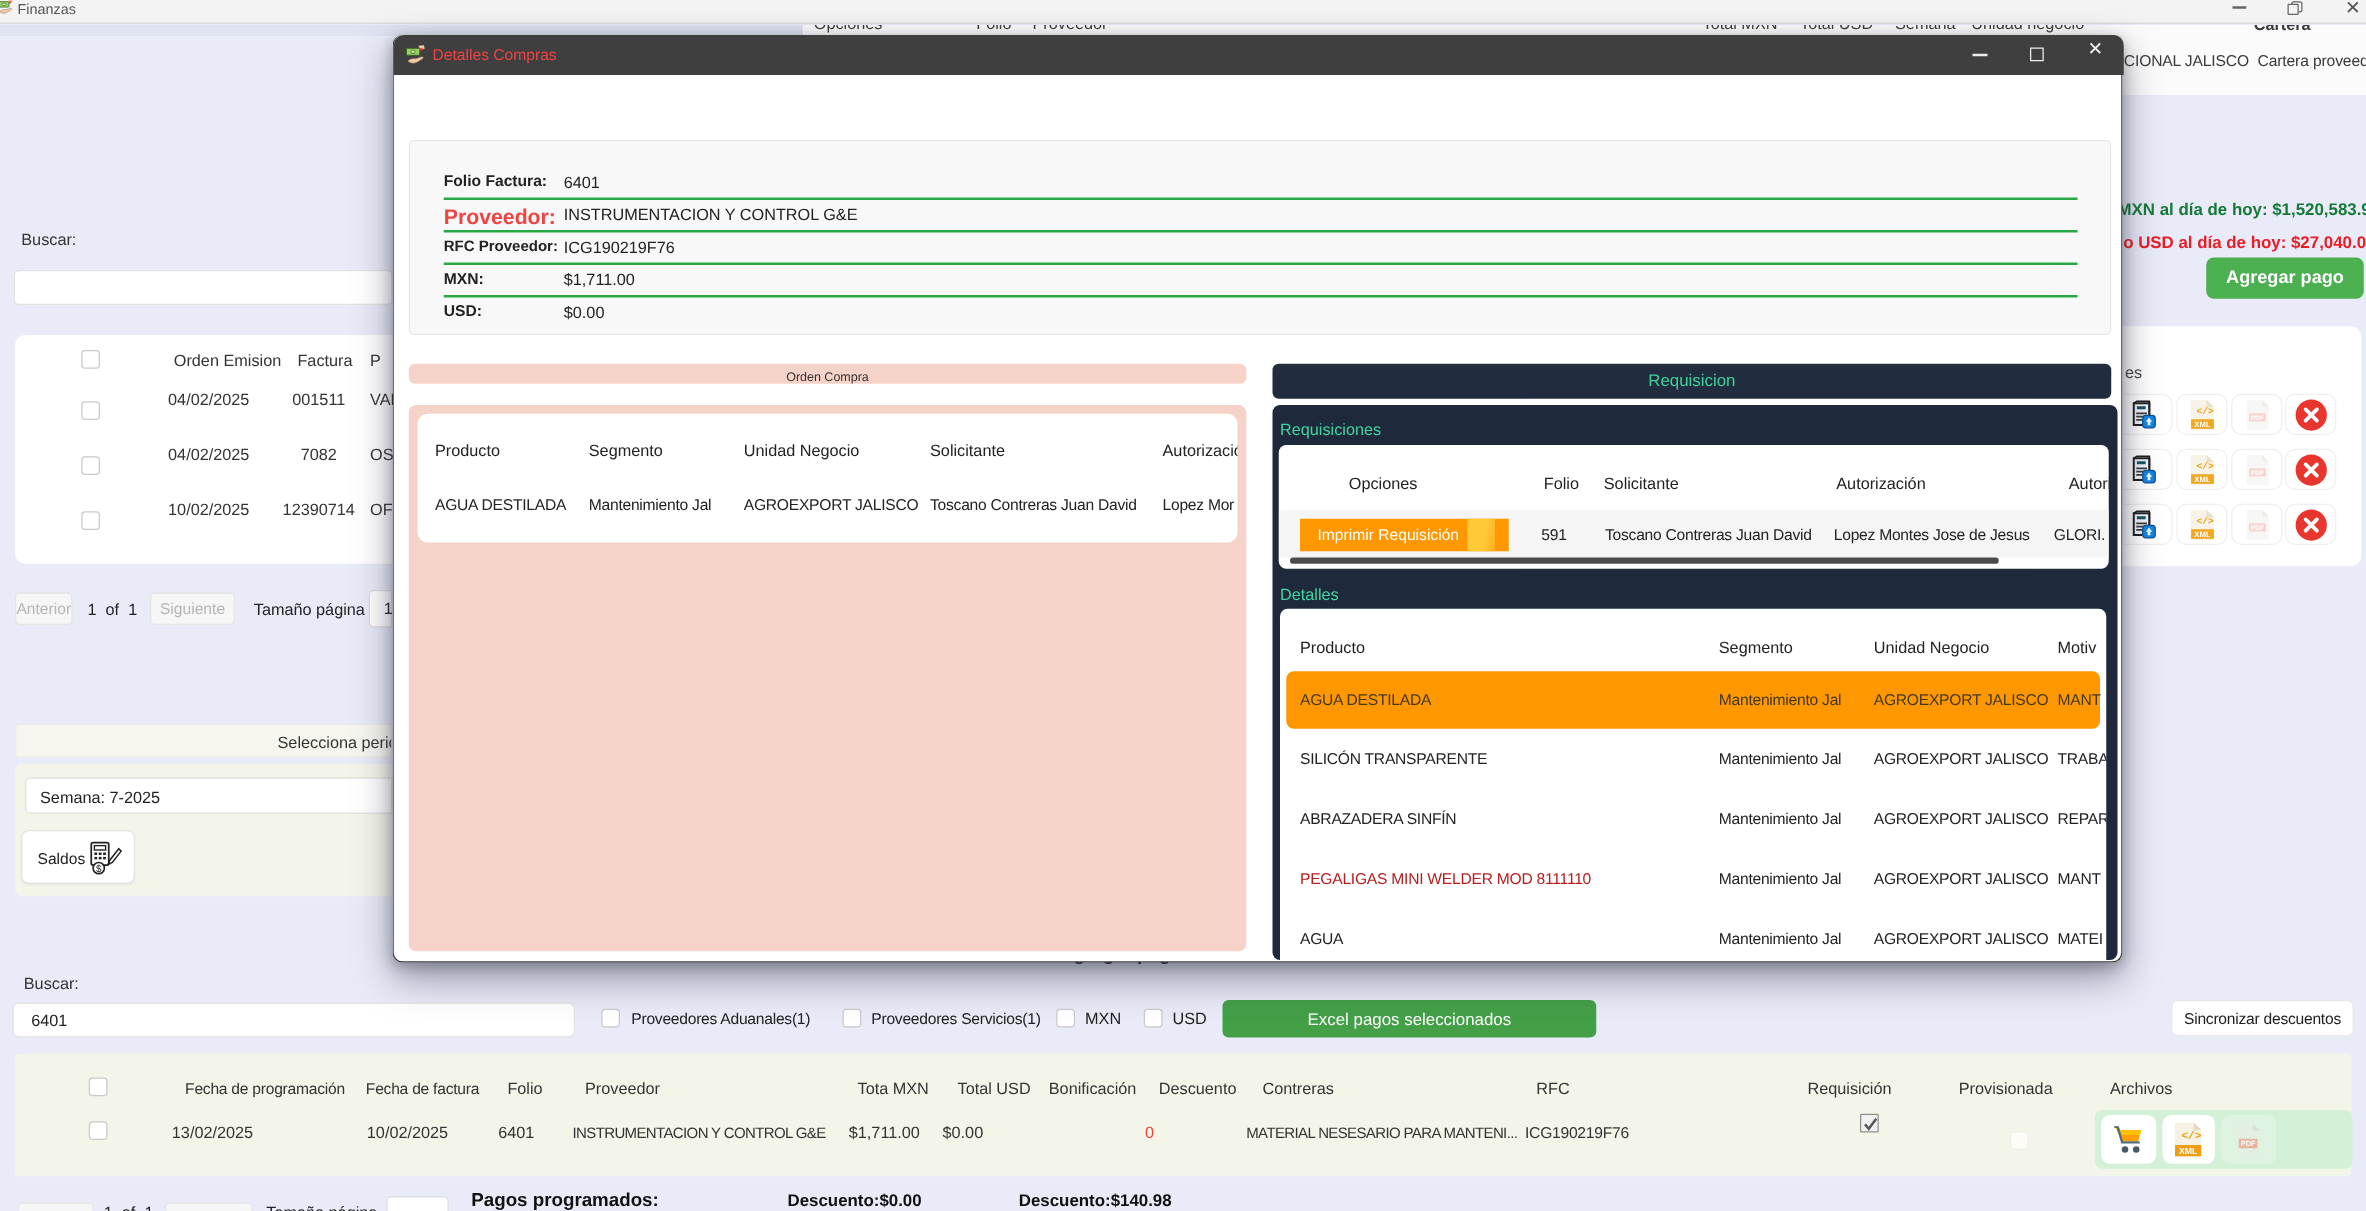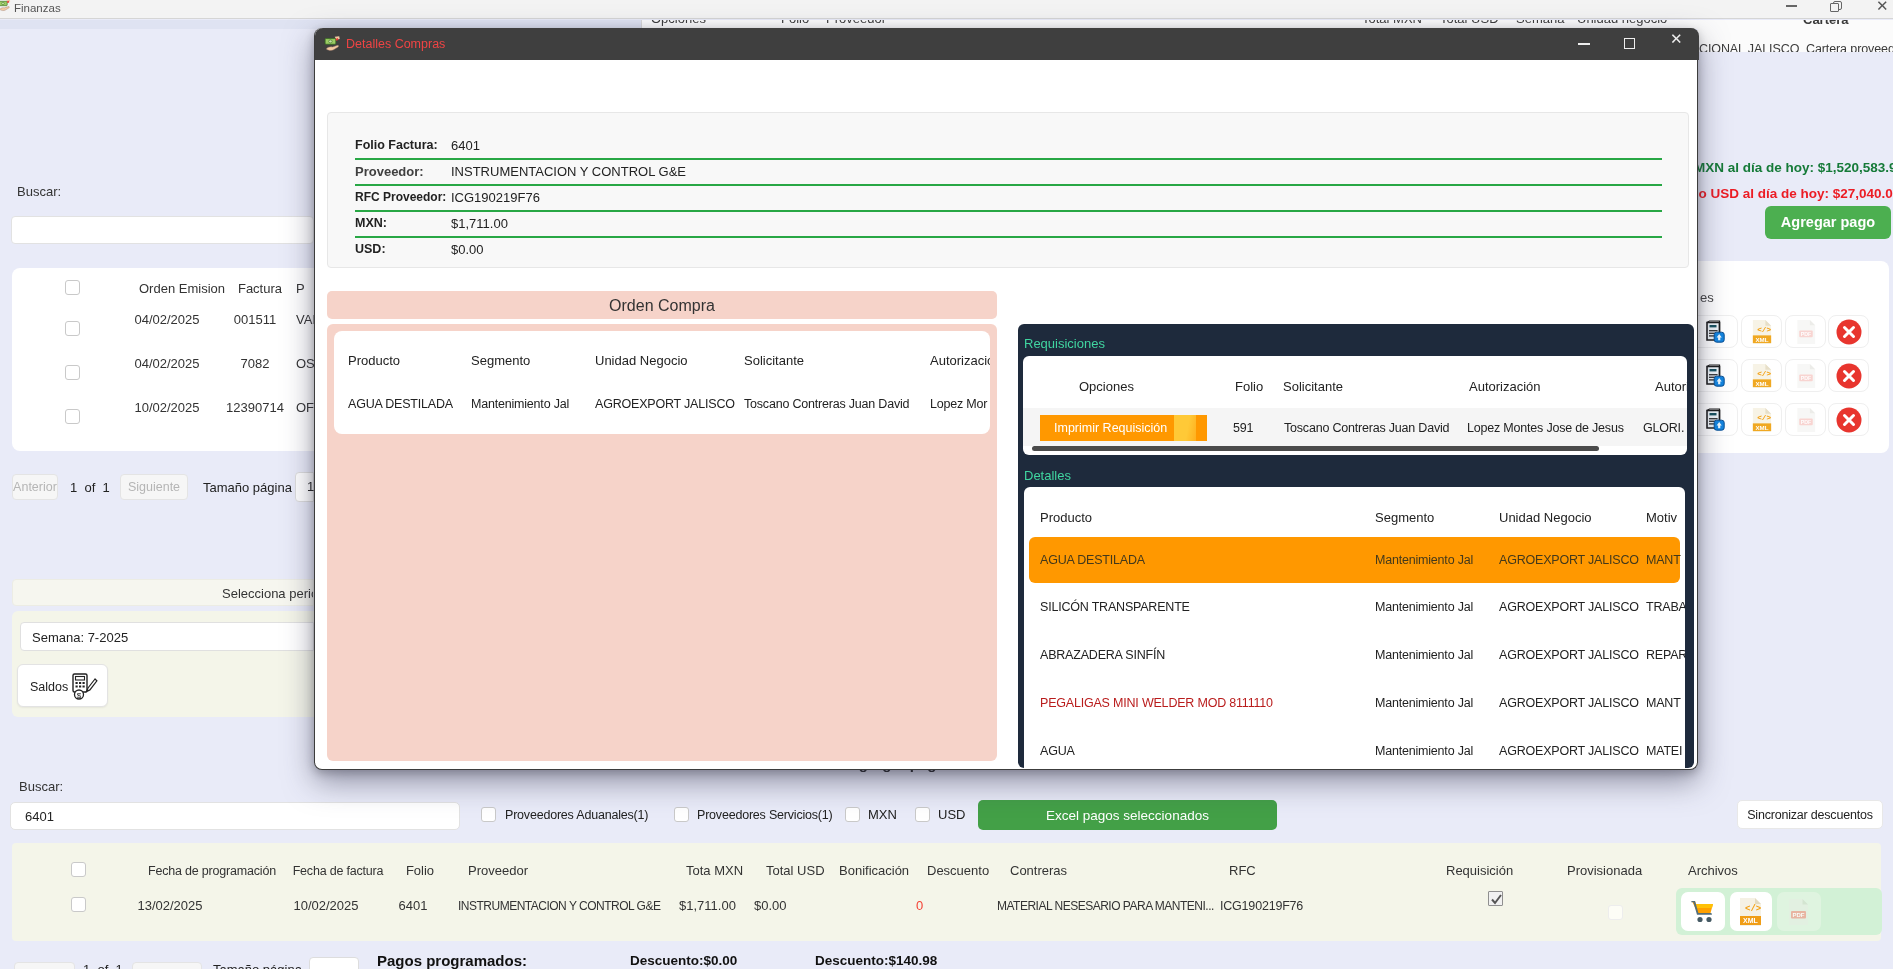--- a/index.html
+++ b/index.html
@@ -39,21 +39,21 @@
   <div class="abs" style="left:641px;top:0;width:1px;height:9px;background:#d8d8d8"></div>
   <div class="abs" style="left:651px;top:-9px;color:#3c3c3c">Opciones</div>
   <div class="abs" style="left:781px;top:-9px;color:#3c3c3c">Folio</div>
   <div class="abs" style="left:826px;top:-9px;color:#3c3c3c">Proveedor</div>
   <div class="abs" style="left:1362px;top:-9px;color:#3c3c3c">Total MXN</div>
   <div class="abs" style="left:1440px;top:-9px;color:#3c3c3c">Total USD</div>
   <div class="abs" style="left:1516px;top:-9px;color:#3c3c3c">Semana</div>
   <div class="abs" style="left:1577px;top:-9px;color:#3c3c3c">Unidad negocio</div>
 </div>
 
-<div class="abs" style="left:1697px;top:20px;width:196px;height:32px;background:#fbfbfb;overflow:hidden">
+<div class="abs" style="left:1697px;top:20px;width:196px;height:56px;background:#fbfbfb;overflow:hidden">
   <div class="abs" style="left:106px;top:-8px;font-size:13px;color:#3a3a3a;font-weight:bold">Cartera</div>
   <div class="abs" style="left:2px;top:22px;font-size:12.5px;letter-spacing:-0.1px;color:#3a3a3a;white-space:nowrap">CIONAL JALISCO&nbsp; Cartera proveedores</div>
 </div>
 
 <div class="abs" style="left:17px;top:184px;color:#333">Buscar:</div>
 <div class="abs" style="left:11px;top:216px;width:303px;height:28px;background:#fff;border:1px solid #e2e2e2;border-radius:4px"></div>
 
 <div class="wcard" style="left:12px;top:268px;width:302px;height:183px;border-radius:8px 0 0 8px"></div>
 <div class="cb" style="left:65px;top:280px"></div>
 <div class="abs ctr" style="left:132px;top:281px;width:100px">Orden Emision</div>
@@ -305,47 +305,48 @@
       </svg></div>
   <div class="abs" style="left:31px;top:9px;color:#ef4444;font-size:12.5px">Detalles Compras</div>
   <div class="abs" style="left:1263px;top:15px;width:12px;height:1.5px;background:#eee"></div>
   <div class="abs" style="left:1309px;top:10px;width:11px;height:11px;border:1.2px solid #eee"></div>
   <div class="abs" style="left:1355px;top:2px;font-size:15px;color:#eee">✕</div>
 
   <div class="abs" style="left:12px;top:84px;width:1362px;height:156px;background:#f8f8f8;border:1px solid #e7e7e7;border-radius:4px"></div>
   <div class="abs bold" style="left:40px;top:110px;color:#222;font-size:12.5px">Folio Factura:</div>
   <div class="abs" style="left:136px;top:110px;color:#222">6401</div>
   <div class="abs" style="left:40px;top:130px;width:1307px;height:1.6px;background:#28a745"></div>
-  <div class="abs bold" style="left:40px;top:136px;color:#404040;font-size:13px">Proveedor:</div>
+  <div class="abs bold" style="left:40px;top:136px;color:#ef4444;font-size:17px">Proveedor:</div>
   <div class="abs" style="left:136px;top:136px;color:#222">INSTRUMENTACION Y CONTROL G&amp;E</div>
   <div class="abs" style="left:40px;top:156px;width:1307px;height:1.6px;background:#28a745"></div>
   <div class="abs bold" style="left:40px;top:162px;color:#222;font-size:12px">RFC Proveedor:</div>
   <div class="abs" style="left:136px;top:162px;color:#222">ICG190219F76</div>
   <div class="abs" style="left:40px;top:182px;width:1307px;height:1.6px;background:#28a745"></div>
   <div class="abs bold" style="left:40px;top:188px;color:#222;font-size:12.5px">MXN:</div>
   <div class="abs" style="left:136px;top:188px;color:#222">$1,711.00</div>
   <div class="abs" style="left:40px;top:208px;width:1307px;height:1.6px;background:#28a745"></div>
   <div class="abs bold" style="left:40px;top:214px;color:#222;font-size:12.5px">USD:</div>
   <div class="abs" style="left:136px;top:214px;color:#222">$0.00</div>
 
-  <div class="abs ctr" style="left:12px;top:263px;width:670px;height:28px;background:#f6d3c9;border-radius:5px;padding-top:6px;font-size:16px;color:#333">Orden Compra</div>
+  <div class="abs ctr" style="left:12px;top:263px;width:670px;height:16px;background:#f6d3c9;border-radius:5px;padding-top:6px;font-size:10px;color:#333">Orden Compra</div>
   <div class="abs" style="left:12px;top:296px;width:670px;height:437px;background:#f6d3c9;border-radius:6px"></div>
   <div class="abs" style="left:19px;top:303px;width:656px;height:103px;background:#fff;border-radius:8px;overflow:hidden">
     <div class="abs" style="left:14px;top:22px;color:#222">Producto</div>
     <div class="abs" style="left:137px;top:22px;color:#222">Segmento</div>
     <div class="abs" style="left:261px;top:22px;color:#222">Unidad Negocio</div>
     <div class="abs" style="left:410px;top:22px;color:#222">Solicitante</div>
     <div class="abs" style="left:596px;top:22px;color:#222">Autorización</div>
     <div class="abs d" style="left:14px;top:66px;color:#222">AGUA DESTILADA</div>
     <div class="abs d" style="left:137px;top:66px;color:#222">Mantenimiento Jal</div>
     <div class="abs d" style="left:261px;top:66px;color:#222">AGROEXPORT JALISCO</div>
     <div class="abs d" style="left:410px;top:66px;color:#222;white-space:nowrap">Toscano Contreras Juan David</div>
     <div class="abs d" style="left:596px;top:66px;color:#222;white-space:nowrap">Lopez Mor</div>
   </div>
 
+  <div class="abs ctr" style="left:703px;top:263px;width:671px;height:28px;background:#212c3e;border-radius:5px;padding-top:6px;font-size:13.5px;color:#3fd39b">Requisicion</div>
   <div class="abs" style="left:703px;top:296px;width:676px;height:444px;background:#1e2a3c;border-radius:6px;overflow:hidden">
     <div class="abs" style="left:6px;top:12px;color:#40d5a0">Requisiciones</div>
     <div class="abs" style="left:5px;top:32px;width:664px;height:99px;background:#fff;border-radius:6px;overflow:hidden">
       <div class="abs" style="left:56px;top:23px;color:#222">Opciones</div>
       <div class="abs" style="left:212px;top:23px;color:#222">Folio</div>
       <div class="abs" style="left:260px;top:23px;color:#222">Solicitante</div>
       <div class="abs" style="left:446px;top:23px;color:#222">Autorización</div>
       <div class="abs" style="left:632px;top:23px;color:#222">Autori:</div>
       <div class="abs" style="left:0;top:52px;width:664px;height:38px;background:#f5f5f5"></div>
       <div class="abs" style="left:17px;top:59px;width:167px;height:26px;background:#ff9800;color:#fff;text-align:left;padding:6px 0 4px 14px;font-size:12.5px;white-space:nowrap">Imprimir Requisición</div>

